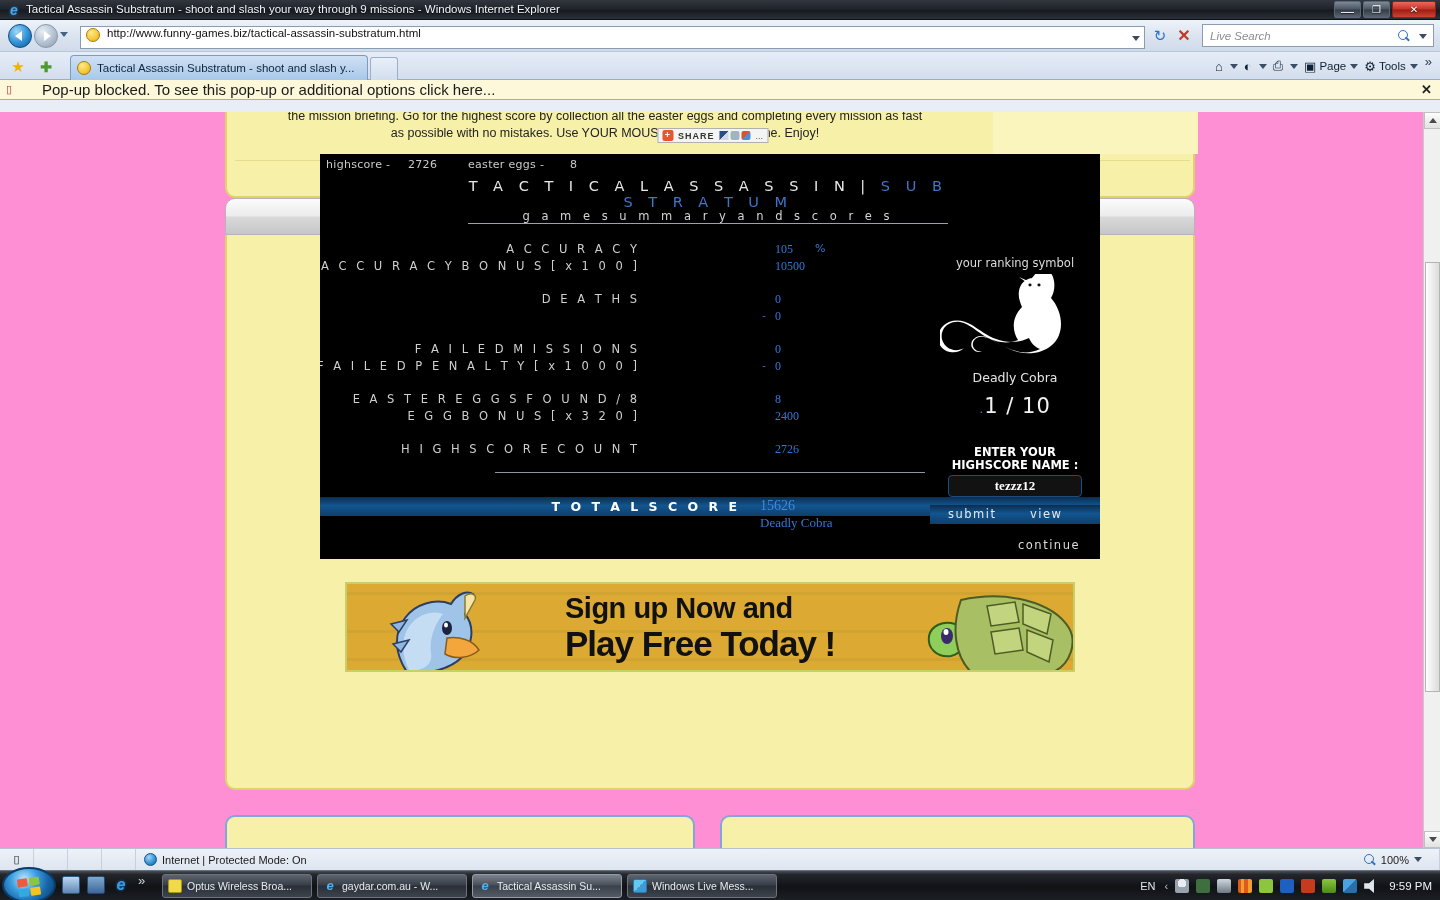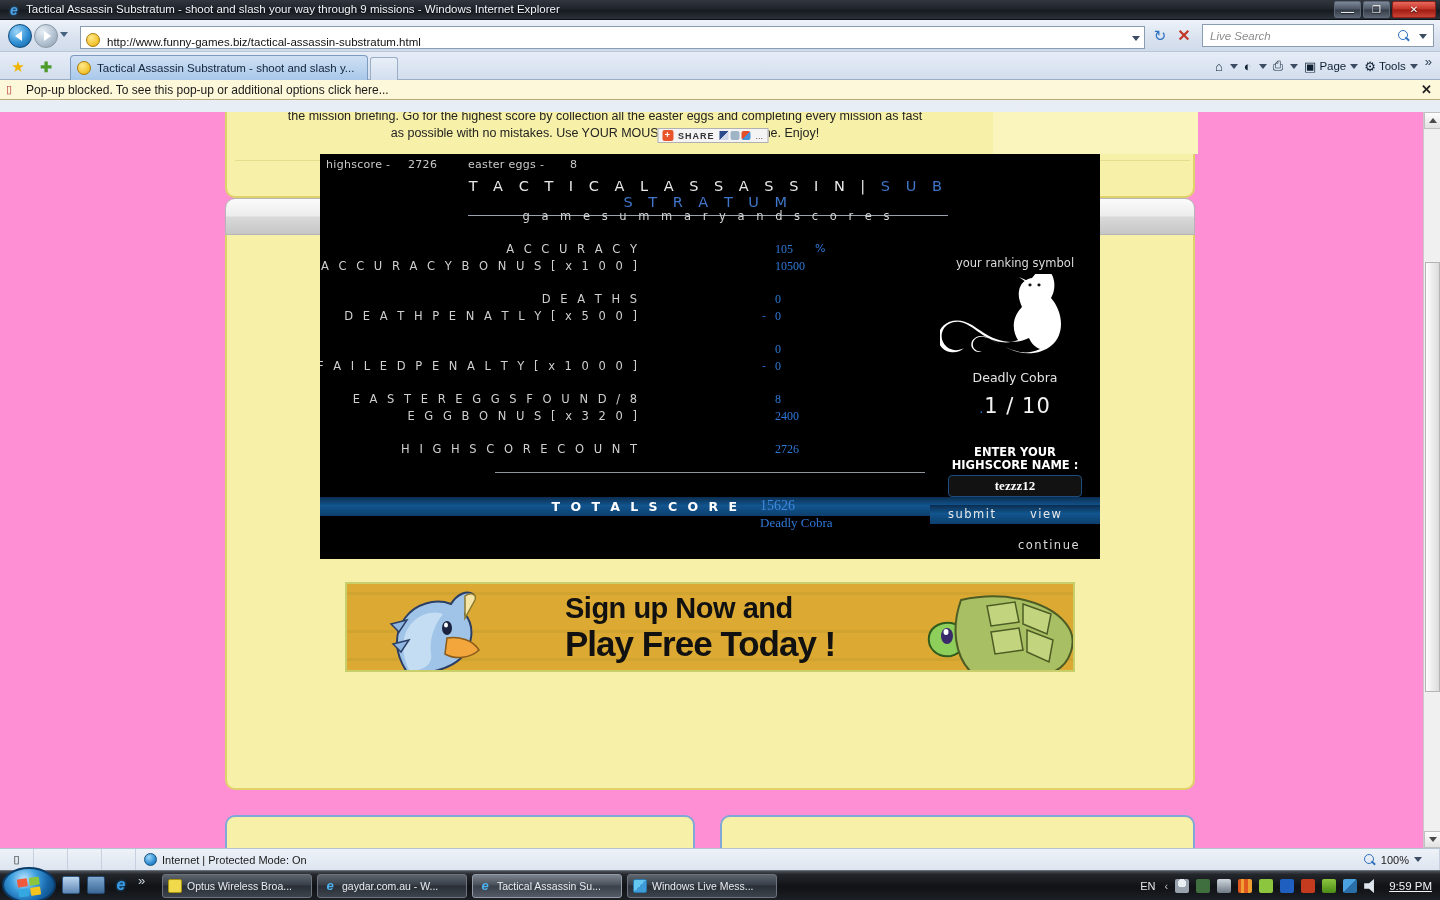--- a/index.html
+++ b/index.html
@@ -69,21 +69,21 @@
     content: ''; position: absolute; top: 6px; width: 0; height: 0;
     border-top: 5px solid transparent; border-bottom: 5px solid transparent;
   }
   .nav-back::after { left: 6px; border-right: 7px solid #fff; }
   .nav-fwd::after { left: 9px; border-left: 7px solid #fff; }
   .nav-recent { position: absolute; left: 60px; top: 12px; width: 0; height: 0;
     border-left: 4px solid transparent; border-right: 4px solid transparent;
     border-top: 5px solid #47627f; cursor: pointer; }
   .addr-box {
     position: absolute; left: 80px; top: 6px; width: 1065px; height: 23px;
-    background: #fff; border: 1px solid #8a9cb2; display: flex; align-items: flex-end;
+    background: #fff; border: 1px solid #8a9cb2; display: flex; align-items: flex-start;
   }
   .addr-icon { width: 18px; height: 16px; margin-left: 3px; position: relative; flex: 0 0 auto; }
   .addr-icon .smile {
     position: absolute; left: 2px; top: 1px; width: 14px; height: 14px; border-radius: 50%;
     background: radial-gradient(circle at 35% 30%, #ffe98a 0%, #f2c12b 70%, #c9920b 100%);
     border: 1px solid #a77c08;
   }
   .addr-text { font-size: 11.5px; color: #111; margin-left: 5px; white-space: nowrap; }
   .addr-drop { position: absolute; right: 4px; top: 9px; width: 0; height: 0;
     border-left: 4px solid transparent; border-right: 4px solid transparent;
@@ -148,21 +148,21 @@
     border-top: 5px solid #3c4d63; }
   .cmd-more { font-size: 13px; color: #2c4058; padding: 0 4px; align-self: flex-start; cursor: pointer; }
 
   
   .infobar {
     position: relative; height: 20px; background: #fdf8d9;
     border-bottom: 1px solid #b8ad74; display: flex; align-items: center;
     cursor: pointer;
   }
   .infobar .ib-icon { width: 18px; margin-left: 6px; font-size: 11px; color: #b33; }
-  .infobar .ib-text { font-size: 12px; color: #1a1a1a; margin-left: 2px; }
+  .infobar .ib-text { font-size: 15px; color: #1a1a1a; margin-left: 18px; }
   .infobar .ib-close { position: absolute; right: 8px; top: 2px; font-size: 13px; font-weight: bold; color: #222; cursor: pointer; }
 
   
   .viewport {
     position: absolute; left: 0; top: 112px; width: 1440px; height: 736px;
     background: #ff8fd5; overflow: hidden;
   }
   .page-col {
     position: absolute; left: 225px; top: 0; width: 975px; min-height: 736px;
     background: transparent;
@@ -231,21 +231,21 @@
   .hud { position: absolute; left: 6px; top: 4px; font-size: 11px; color: #c9c9c9; letter-spacing: .3px; }
   .hud span.val { color: #c9c9c9; }
   .hud .k1 { position: absolute; left: 0; top: 0; white-space: nowrap; }
   .hud .v1 { position: absolute; left: 82px; top: 0; }
   .hud .k2 { position: absolute; left: 142px; top: 0; white-space: nowrap; }
   .hud .v2 { position: absolute; left: 244px; top: 0; }
 
   .game-title {
     position: absolute; left: 148px; top: 24px; width: 480px;
     text-align: center; font-size: 14.5px; letter-spacing: 5.5px; color: #e8e8e8;
-    border-bottom: 1px solid #9aa3ad; padding-bottom: 5px;
+    border-bottom: 1px solid #9aa3ad; padding-bottom: 13px;
   }
   .game-title .sub { color: #3f76c9; }
   .game-subtitle {
     position: absolute; left: 148px; top: 55px; width: 480px;
     text-align: center; font-size: 11.5px; letter-spacing: 4px; color: #d4d4d4;
   }
 
   .rows { position: absolute; left: 0; top: 88px; width: 620px; }
   .srow { position: relative; height: 17px; }
   .srow .lbl {
@@ -402,21 +402,21 @@
   .ico.user { background: radial-gradient(circle at 50% 30%, #e9eef3 0 35%, #98a3ae 36% 100%); border-radius: 50%; }
   .ico.tpm { background: #3f6f3f; }
   .ico.mon { background: linear-gradient(to bottom,#cfd6de,#707a85); }
   .ico.eq { background: linear-gradient(to right,#e05a20 0 20%, #f0a030 20% 45%, #e05a20 45% 70%, #f0a030 70% 100%); }
   .ico.av { background: #8cc63f; border-radius: 50%; }
   .ico.bt { background: #1f5fc0; border-radius: 2px; }
   .ico.spk2 { background: #c43b20; border-radius: 2px; }
   .ico.batt { background: linear-gradient(to bottom,#8cc63f,#4b8c16); }
   .ico.net { background: linear-gradient(135deg,#4aa3e0 50%,#2a6fa8 50%); }
   .ico.vol { background: #dfe5ec; clip-path: polygon(0 30%, 35% 30%, 70% 0, 70% 100%, 35% 70%, 0 70%); }
-  .tray .clock { font-size: 11.5px; color: #f0f3f7; margin-left: 4px; text-decoration: underline; }
+  .tray .clock { font-size: 11.5px; color: #f0f3f7; margin-left: 4px; }
 </style>
 </head>
 <body>
 
 <div id="root">
 
   <div class="ie-window">
 
     <div class="titlebar">
       <div class="ie-logo">e</div>
@@ -566,26 +566,26 @@
               <div class="srow">
                 <span class="lbl">A C C U R A C Y   B O N U S   [   x 1 0 0   ]</span>
                 <span class="val">10500</span>
               </div>
               <div class="gap"></div>
               <div class="srow">
                 <span class="lbl">D E A T H S</span>
                 <span class="val">0</span>
               </div>
               <div class="srow">
-                <span class="lbl">D E A T H   P E N A T L Y   [   x 5 0 0   ]</span>
                 <span class="minus">-</span>
                 <span class="val">0</span>
               </div>
               <div class="gap"></div>
               <div class="srow">
+                <span class="lbl">F A I L E D   M I S S I O N S</span>
                 <span class="val">0</span>
               </div>
               <div class="srow">
                 <span class="lbl">F A I L E D   P E N A L T Y   [   x 1 0 0 0   ]</span>
                 <span class="minus">-</span>
                 <span class="val">0</span>
               </div>
               <div class="gap"></div>
               <div class="srow">
                 <span class="lbl">E A S T E R   E G G S   F O U N D   /   8</span>

